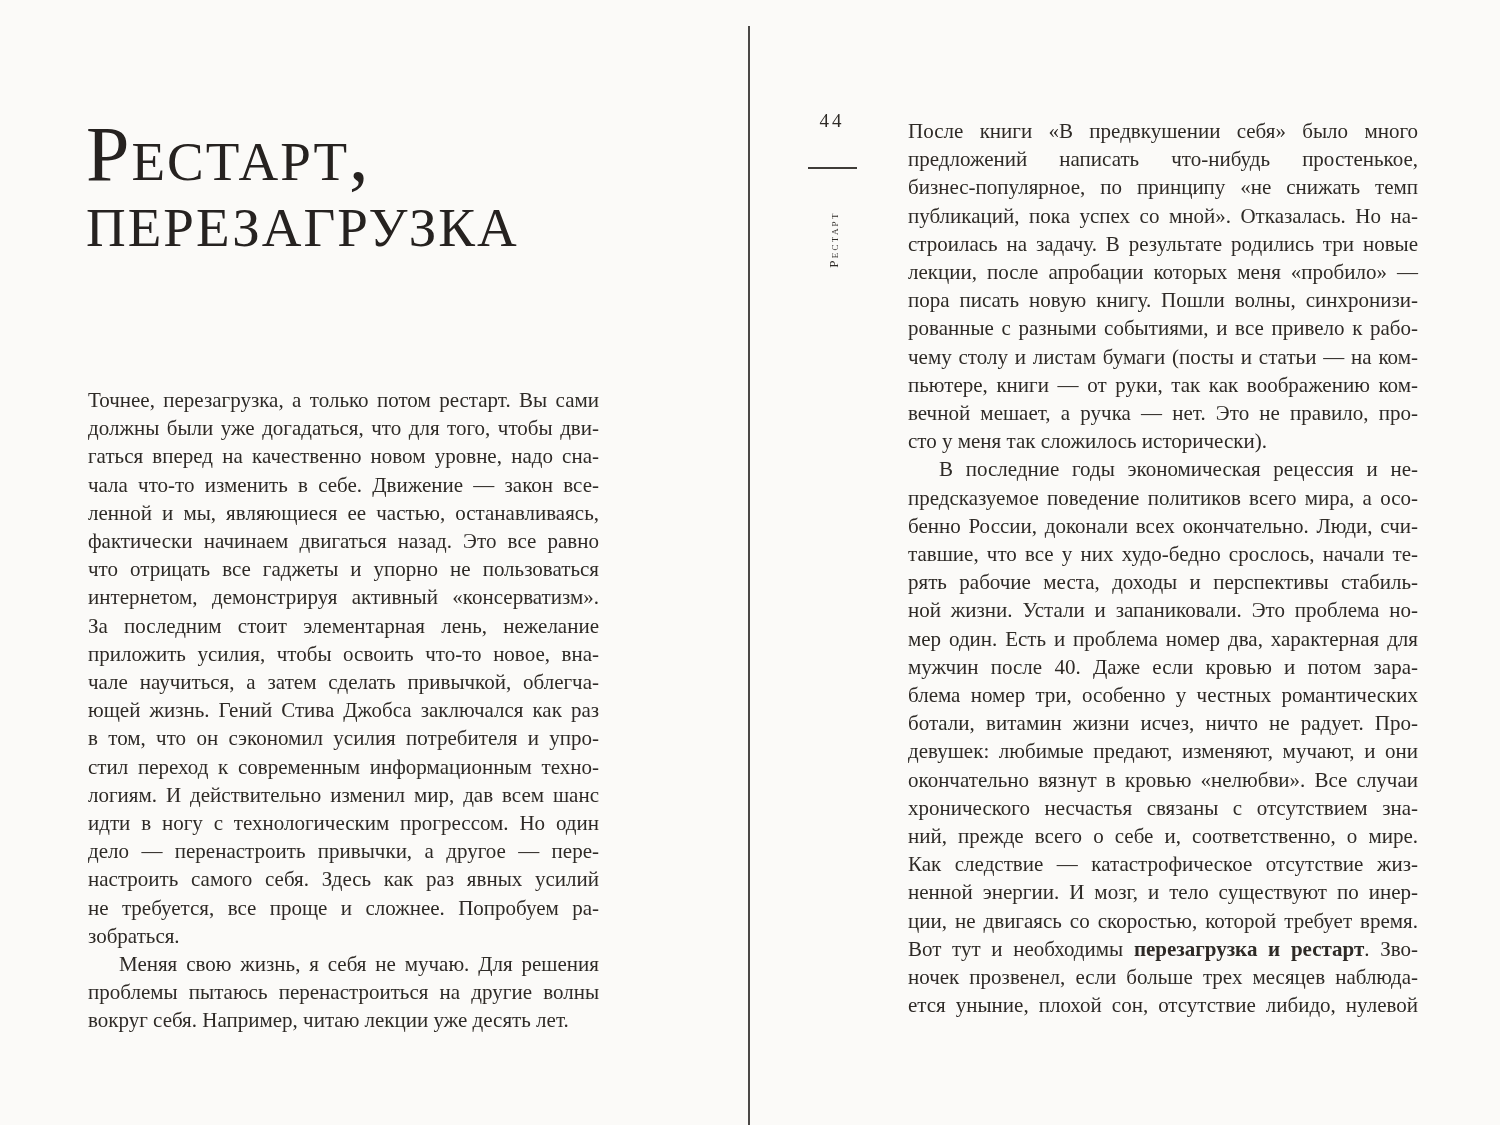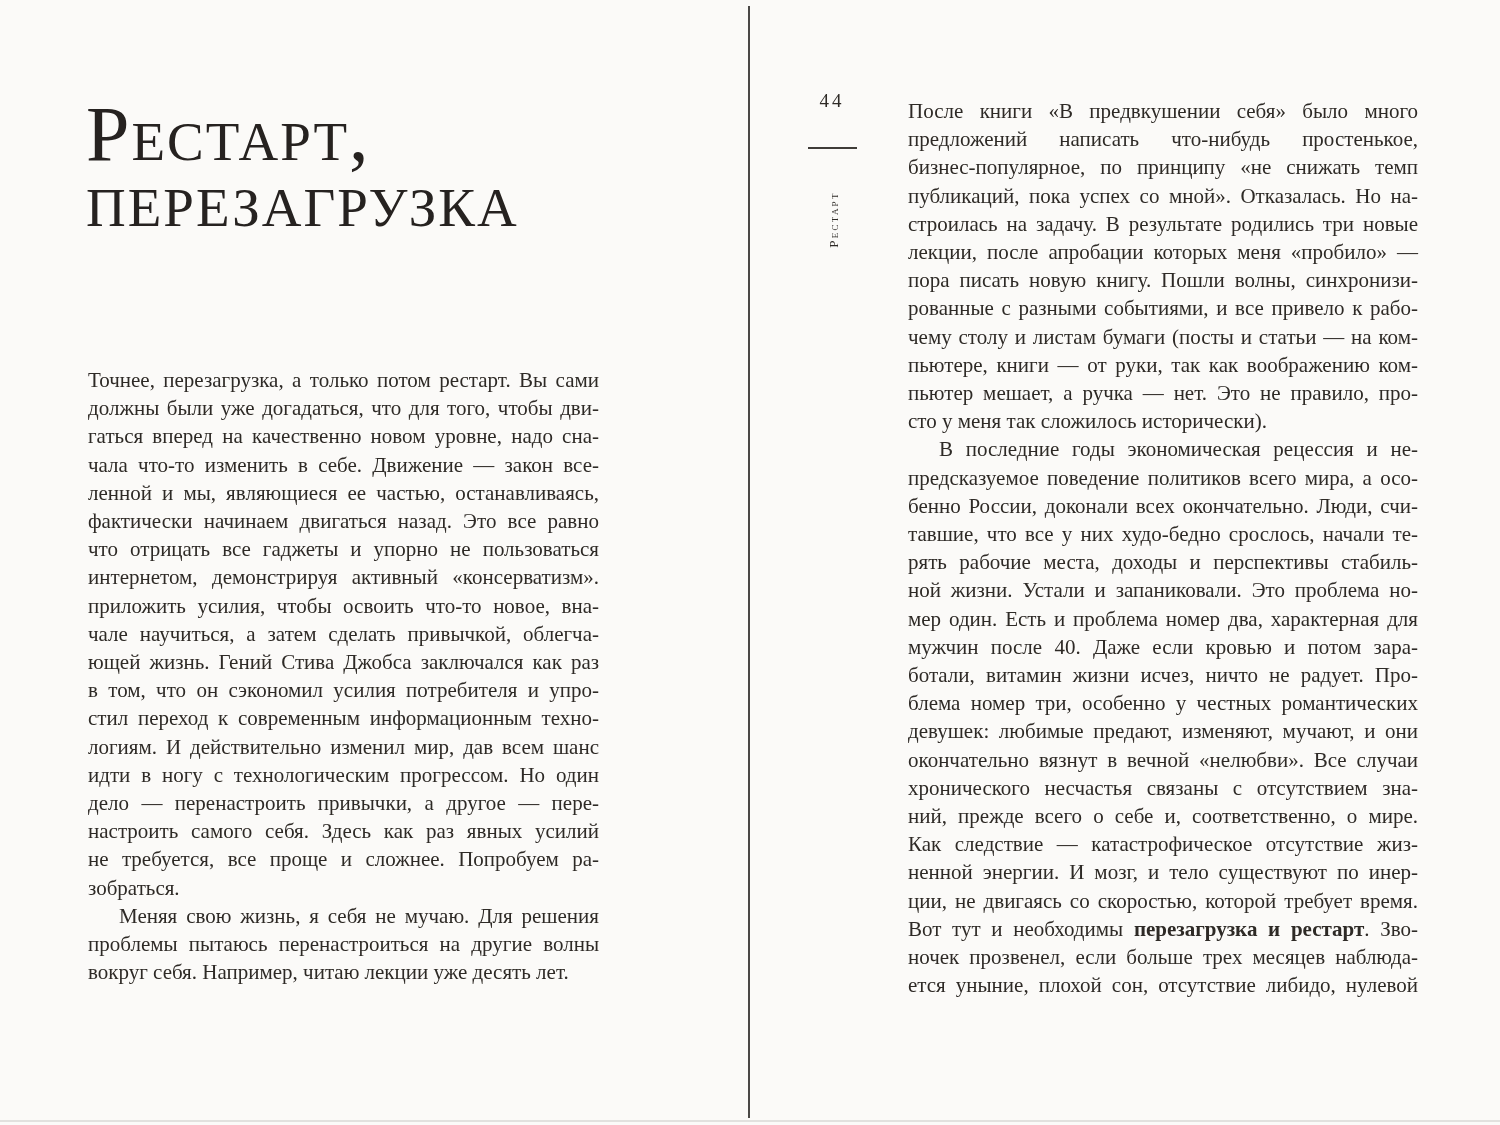--- a/index.html
+++ b/index.html
@@ -3,21 +3,21 @@
 <meta charset="utf-8">
 <style>
   html, body { margin: 0; padding: 0; }
   body {
     width: 1500px; height: 1125px;
     background: #fbfaf8;
     font-family: "Liberation Serif", "DejaVu Serif", serif;
     color: #2e2a26;
     overflow: hidden;
   }
-  .spread { position: relative; width: 1500px; height: 966px; }
+  .spread { position: relative; width: 1500px; height: 966px; margin-top: 20px; }
 
   
   .gutter { position: absolute; left: 748px; top: 6px; width: 2px; height: 1112px; background: #4a4846; }
   .bottom-edge { position: absolute; left: 0; top: 1120px; width: 1500px; height: 2px; background: #e2e1de; }
 
   
   .chapter-title {
     position: absolute; left: 86px; top: 101px; width: 600px;
     font-variant: small-caps;
     font-size: 78px; line-height: 66px;
@@ -71,20 +71,21 @@
     <div class="body-block body-left">
       <div class="para">
           <div class="line"><span>Точнее, перезагрузка, а только потом рестарт. Вы сами</span></div>
           <div class="line"><span>должны были уже догадаться, что для того, чтобы дви-</span></div>
           <div class="line"><span>гаться вперед на качественно новом уровне, надо сна-</span></div>
           <div class="line"><span>чала что-то изменить в себе. Движение — закон все-</span></div>
           <div class="line"><span>ленной и мы, являющиеся ее частью, останавливаясь,</span></div>
           <div class="line"><span>фактически начинаем двигаться назад. Это все равно</span></div>
           <div class="line"><span>что отрицать все гаджеты и упорно не пользоваться</span></div>
           <div class="line"><span>интернетом, демонстрируя активный «консерватизм».</span></div>
+          <div class="line"><span>За последним стоит элементарная лень, нежелание</span></div>
           <div class="line"><span>приложить усилия, чтобы освоить что-то новое, вна-</span></div>
           <div class="line"><span>чале научиться, а затем сделать привычкой, облегча-</span></div>
           <div class="line"><span>ющей жизнь. Гений Стива Джобса заключался как раз</span></div>
           <div class="line"><span>в том, что он сэкономил усилия потребителя и упро-</span></div>
           <div class="line"><span>стил переход к современным информационным техно-</span></div>
           <div class="line"><span>логиям. И действительно изменил мир, дав всем шанс</span></div>
           <div class="line"><span>идти в ногу с технологическим прогрессом. Но один</span></div>
           <div class="line"><span>дело — перенастроить привычки, а другое — пере-</span></div>
           <div class="line"><span>настроить самого себя. Здесь как раз явных усилий</span></div>
           <div class="line"><span>не требуется, все проще и сложнее. Попробуем ра-</span></div>
@@ -108,36 +109,36 @@
           <div class="line"><span>После книги «В предвкушении себя» было много</span></div>
           <div class="line"><span>предложений написать что-нибудь простенькое,</span></div>
           <div class="line"><span>бизнес-популярное, по принципу «не снижать темп</span></div>
           <div class="line"><span>публикаций, пока успех со мной». Отказалась. Но на-</span></div>
           <div class="line"><span>строилась на задачу. В результате родились три новые</span></div>
           <div class="line"><span>лекции, после апробации которых меня «пробило» —</span></div>
           <div class="line"><span>пора писать новую книгу. Пошли волны, синхронизи-</span></div>
           <div class="line"><span>рованные с разными событиями, и все привело к рабо-</span></div>
           <div class="line"><span>чему столу и листам бумаги (посты и статьи — на ком-</span></div>
           <div class="line"><span>пьютере, книги — от руки, так как воображению ком-</span></div>
-          <div class="line"><span>пьютер мешает, а ручка — нет. Это не правило, про-</span></div>
+          <div class="line"><span>вечной мешает, а ручка — нет. Это не правило, про-</span></div>
           <div class="line last"><span>сто у меня так сложилось исторически).</span></div>
         </div>
       <div class="para indent">
           <div class="line"><span>В последние годы экономическая рецессия и не-</span></div>
           <div class="line"><span>предсказуемое поведение политиков всего мира, а осо-</span></div>
           <div class="line"><span>бенно России, доконали всех окончательно. Люди, счи-</span></div>
           <div class="line"><span>тавшие, что все у них худо-бедно срослось, начали те-</span></div>
           <div class="line"><span>рять рабочие места, доходы и перспективы стабиль-</span></div>
           <div class="line"><span>ной жизни. Устали и запаниковали. Это проблема но-</span></div>
           <div class="line"><span>мер один. Есть и проблема номер два, характерная для</span></div>
           <div class="line"><span>мужчин после 40. Даже если кровью и потом зара-</span></div>
+          <div class="line"><span>блема номер три, особенно у честных романтических</span></div>
           <div class="line"><span>ботали, витамин жизни исчез, ничто не радует. Про-</span></div>
-          <div class="line"><span>блема номер три, особенно у честных романтических</span></div>
           <div class="line"><span>девушек: любимые предают, изменяют, мучают, и они</span></div>
-          <div class="line"><span>окончательно вязнут в вечной «нелюбви». Все случаи</span></div>
+          <div class="line"><span>окончательно вязнут в кровью «нелюбви». Все случаи</span></div>
           <div class="line"><span>хронического несчастья связаны с отсутствием зна-</span></div>
           <div class="line"><span>ний, прежде всего о себе и, соответственно, о мире.</span></div>
           <div class="line"><span>Как следствие — катастрофическое отсутствие жиз-</span></div>
           <div class="line"><span>ненной энергии. И мозг, и тело существуют по инер-</span></div>
           <div class="line"><span>ции, не двигаясь со скоростью, которой требует время.</span></div>
           <div class="line"><span>Вот тут и необходимы </span><span class="b">перезагрузка и рестарт</span><span>. Зво-</span></div>
           <div class="line"><span>ночек прозвенел, если больше трех месяцев наблюда-</span></div>
           <div class="line"><span>ется уныние, плохой сон, отсутствие либидо, нулевой</span></div>
         </div>
     </div>

